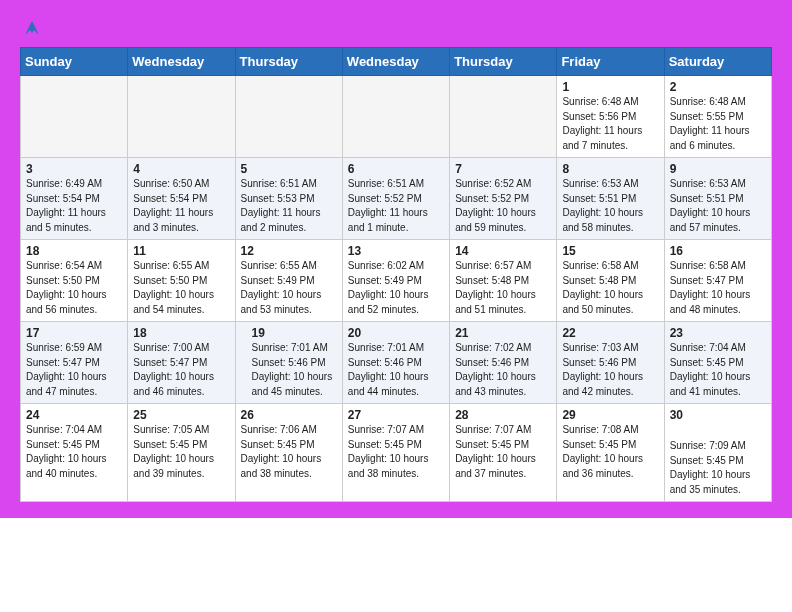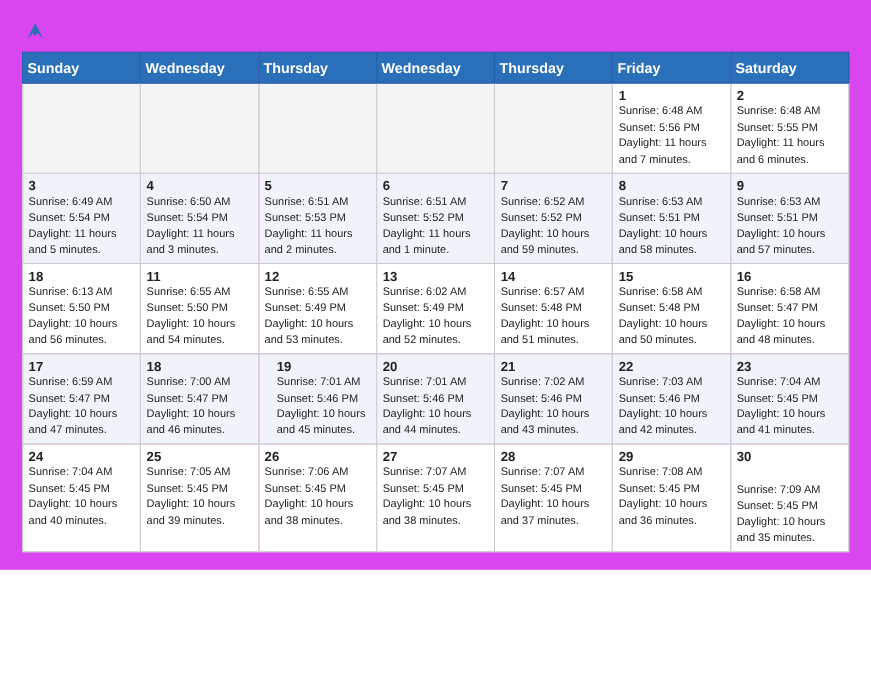--- a/index.html
+++ b/index.html
@@ -197,21 +197,21 @@
             <span class="day-num">9</span>
             <div class="day-info" style="white-space: pre-line;">Sunrise: 6:53 AM
 Sunset: 5:51 PM
 Daylight: 10 hours
 and 57 minutes.</div>
           </td>
         </tr>
         <tr>
           <td>
             <span class="day-num">18</span>
-            <div class="day-info" style="white-space: pre-line;">Sunrise: 6:13 AM
+            <div class="day-info" style="white-space: pre-line;">Sunrise: 6:54 AM
 Sunset: 5:50 PM
 Daylight: 10 hours
 and 56 minutes.</div>
           </td>
           <td>
             <span class="day-num">11</span>
             <div class="day-info" style="white-space: pre-line;">Sunrise: 6:55 AM
 Sunset: 5:50 PM
 Daylight: 10 hours
 and 54 minutes.</div>

